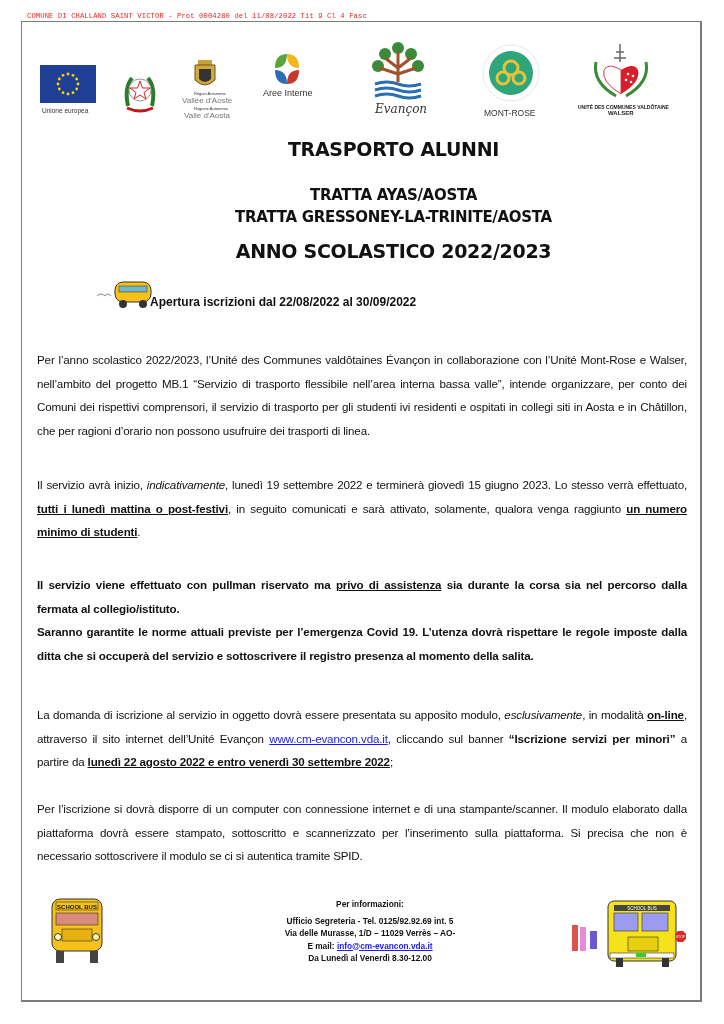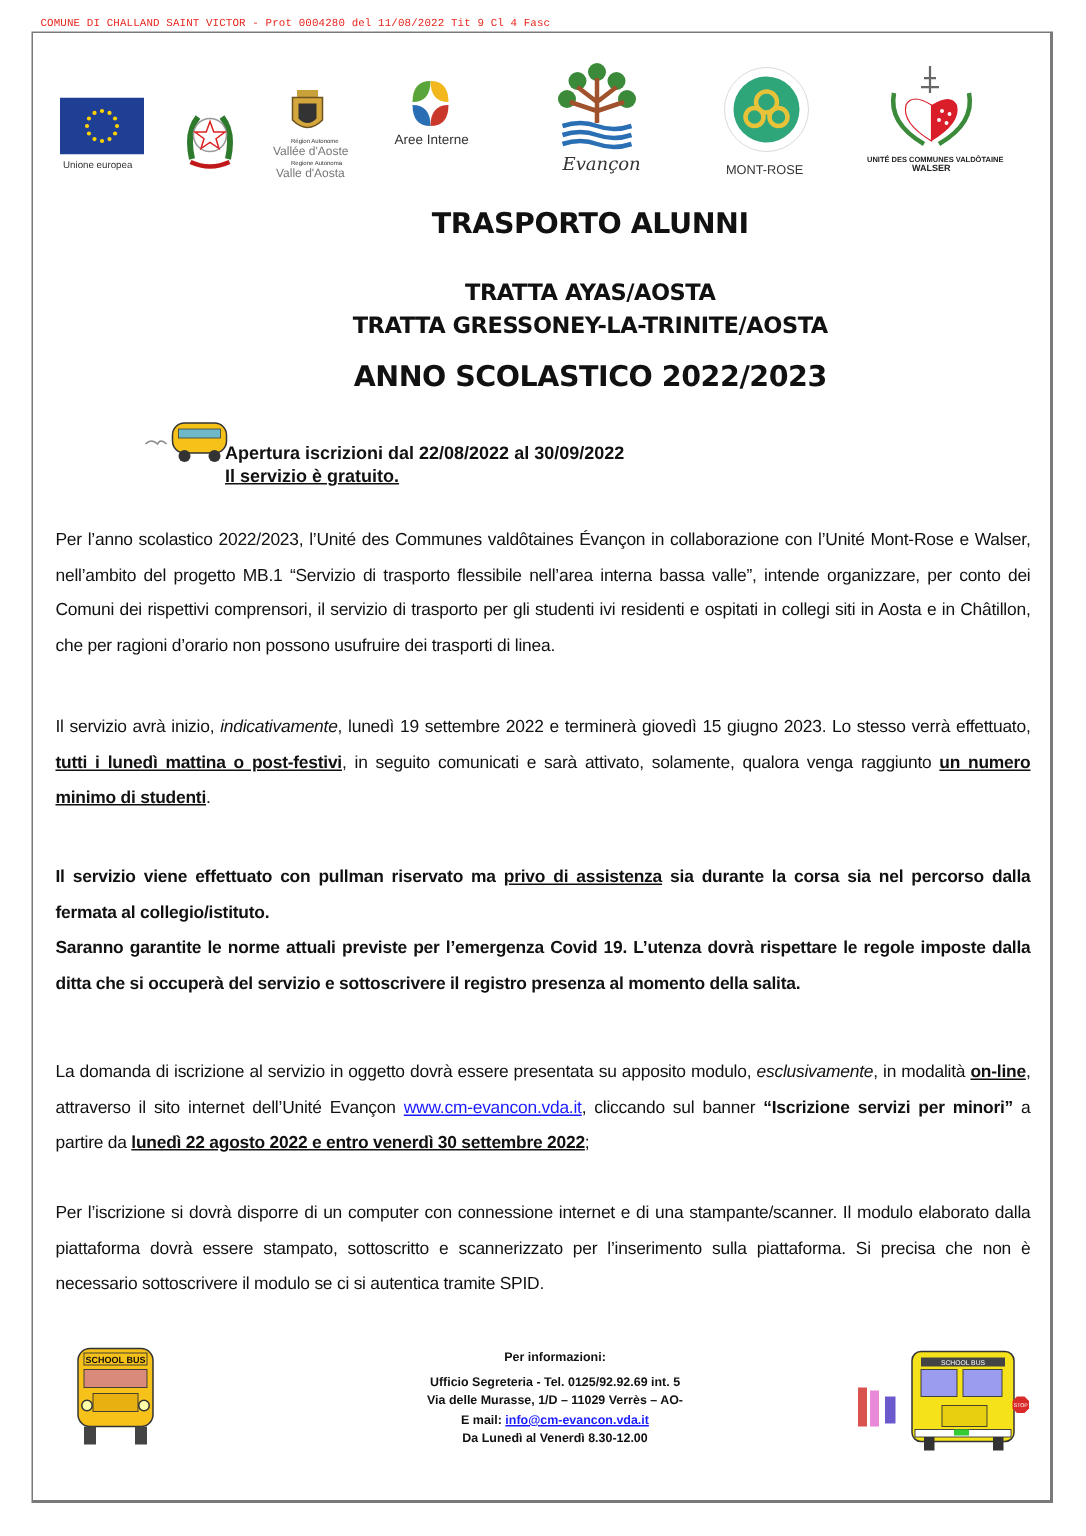--- a/index.html
+++ b/index.html
@@ -148,21 +148,20 @@
     <path d="M2 18 Q6 14 10 18 Q12 14 16 18" stroke="#888" fill="none"></path>
     <rect x="20" y="4" width="36" height="20" rx="8" fill="#f6c21a" stroke="#333" stroke-width="1"></rect>
     <rect x="24" y="8" width="28" height="6" fill="#6fb8c8" stroke="#333" stroke-width="0.5"></rect>
     <circle cx="28" cy="26" r="4" fill="#333"></circle>
     <circle cx="48" cy="26" r="4" fill="#333"></circle>
   </svg>
 </div>
 
 <div class="opening">
   <div>Apertura iscrizioni dal 22/08/2022 al 30/09/2022</div>
-  <div class="free">Il servizio è gratuito.</div>
 </div>
 
 <div class="para p1">Per l’anno scolastico 2022/2023, l’Unité des Communes valdôtaines Évançon in collaborazione con l’Unité Mont-Rose e Walser, nell’ambito del progetto MB.1 “Servizio di trasporto flessibile nell’area interna bassa valle”, intende organizzare, per conto dei Comuni dei rispettivi comprensori, il servizio di trasporto per gli studenti ivi residenti e ospitati in collegi siti in Aosta e in Châtillon, che per ragioni d’orario non possono usufruire dei trasporti di linea.</div>
 
 <div class="para p2"><span>Il servizio avrà inizio, </span><span class="i">indicativamente</span><span>, lunedì 19 settembre 2022 e terminerà giovedì 15 giugno 2023. Lo stesso verrà effettuato, </span><span class="b u">tutti i lunedì mattina o post-festivi</span><span>, in seguito comunicati e sarà attivato, solamente, qualora venga raggiunto </span><span class="b u">un numero minimo di studenti</span><span>.</span></div>
 
 <div class="para p3"><span>Il servizio viene effettuato con pullman riservato ma </span><span class="u">privo di assistenza</span><span> sia durante la corsa sia nel percorso dalla fermata al collegio/istituto.</span><br><span>Saranno garantite le norme attuali previste per l’emergenza Covid 19. L’utenza dovrà rispettare le regole imposte dalla ditta che si occuperà del servizio e sottoscrivere il registro presenza al momento della salita.</span></div>
 
 <div class="para p4"><span>La domanda di iscrizione al servizio in oggetto dovrà essere presentata su apposito modulo, </span><span class="i">esclusivamente</span><span>, in modalità </span><span class="b u">on-line</span><span>, attraverso il sito internet dell’Unité Evançon </span><span class="link">www.cm-evancon.vda.it</span><span>, cliccando sul banner </span><span class="b">“Iscrizione servizi per minori”</span><span> a partire da </span><span class="b u">lunedì 22 agosto 2022 e entro venerdì 30 settembre 2022</span><span>;</span></div>
 

